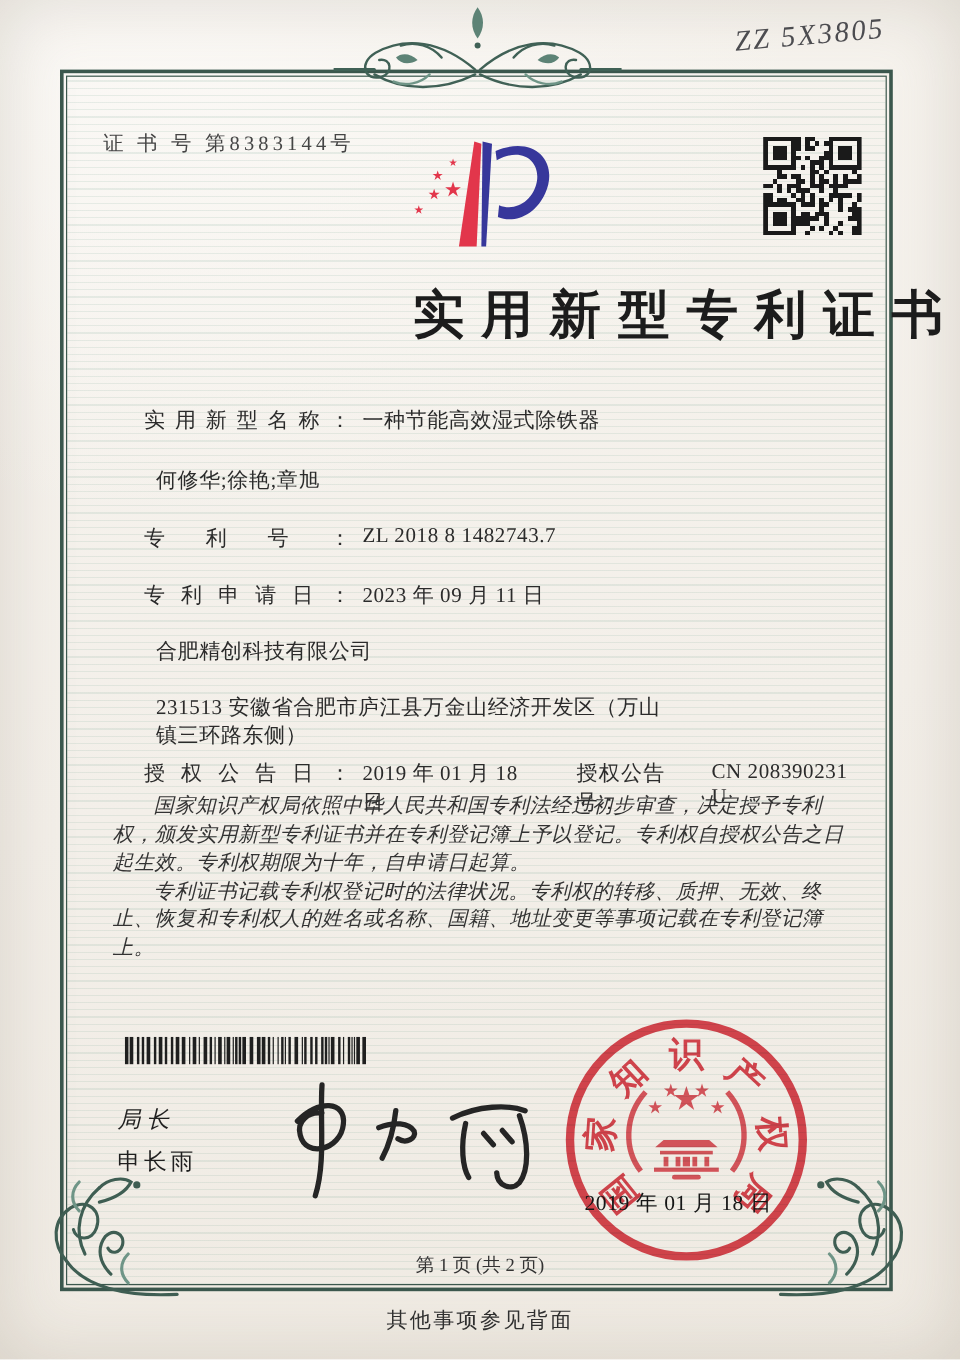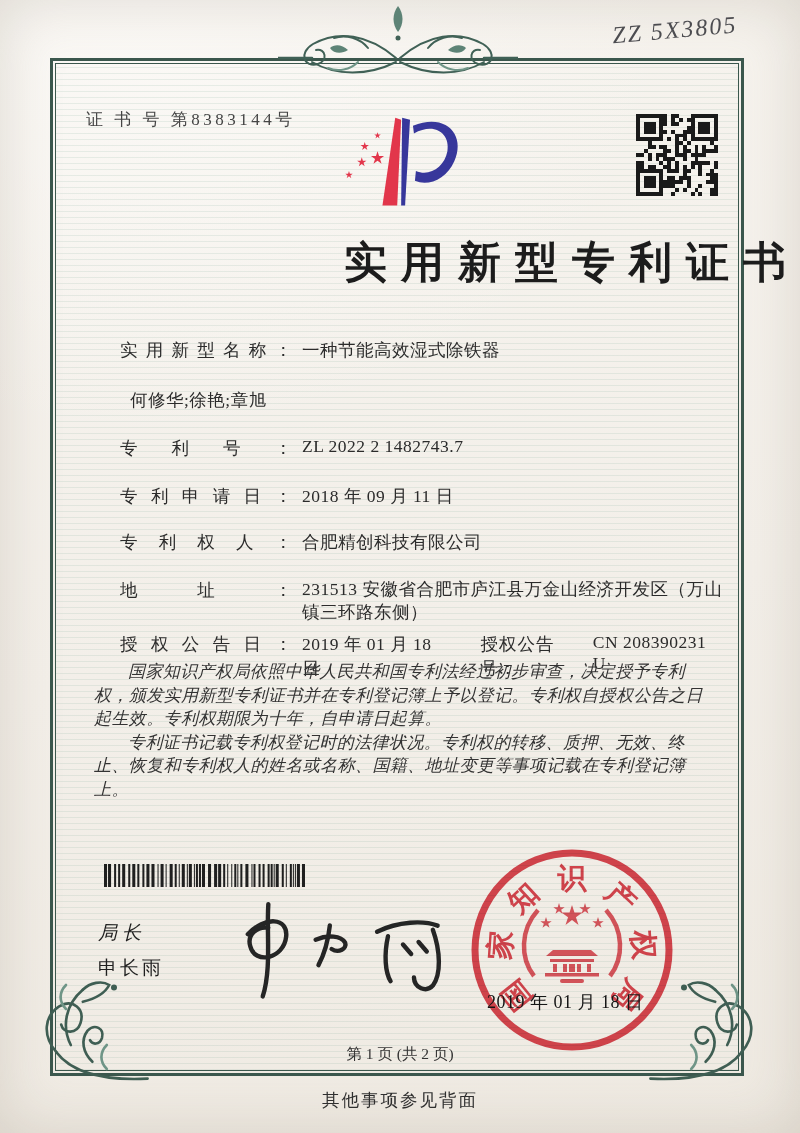--- a/index.html
+++ b/index.html
@@ -376,32 +376,30 @@
   <div class="fields">
     <div class="frow" style="top:8px">
       <span class="flabel">实用新型名称：</span>
       <span class="fvalue">一种节能高效湿式除铁器</span>
     </div>
     <div class="frow" style="top:58px">
       <span class="fvalue">何修华;徐艳;章旭</span>
     </div>
     <div class="frow" style="top:106px">
       <span class="flabel">专利号：</span>
-      <span class="fvalue">ZL 2022 2 1482743.7</span>
+      <span class="fvalue">ZL 2018 8 1482743.7</span>
     </div>
     <div class="frow" style="top:154px">
       <span class="flabel">专利申请日：</span>
-      <span class="fvalue">2018 年 09 月 11 日</span>
+      <span class="fvalue">2023 年 09 月 11 日</span>
     </div>
     <div class="frow" style="top:200px">
-      <span class="flabel">专利权人：</span>
       <span class="fvalue">合肥精创科技有限公司</span>
     </div>
     <div class="frow" style="top:248px">
-      <span class="flabel">地址：</span>
       <span class="fvalue addr">231513 安徽省合肥市庐江县万金山经济开发区（万山镇三环路东侧）</span>
     </div>
     <div class="frow" style="top:302px">
       <span class="flabel">授权公告日：</span>
       <span class="fvalue">2019 年 01 月 18 日</span>
       <span class="fvalue grant2">授权公告号：</span>
       <span class="fvalue">CN 208390231 U</span>
     </div>
   </div>
 

